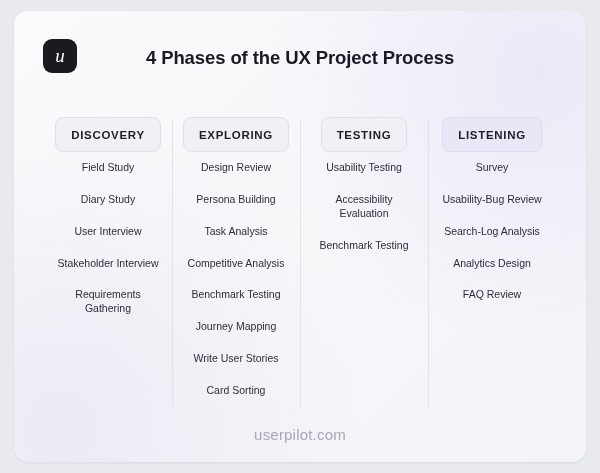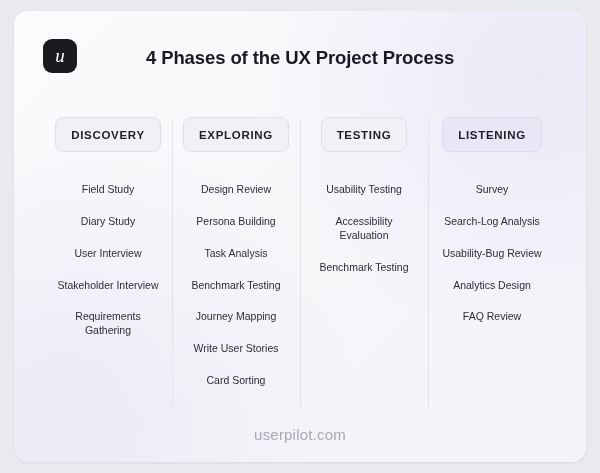--- a/index.html
+++ b/index.html
@@ -89,21 +89,21 @@
     font-weight: bold;
     letter-spacing: 0.7px;
     color: #1d1e28;
     text-align: center;
   }
   .chip-listening {
     background: #e9e7f6;
     border-color: #ddd9f0;
   }
   .items {
-    margin-top: 31px;
+    margin-top: 9px;
   }
   .item {
     text-align: center;
     font-size: 10.5px;
     color: #2c2d38;
     line-height: 1.32;
     margin-bottom: 18px;
     padding: 0 6px;
   }
   .footer {
@@ -138,42 +138,43 @@
         <div class="item">Requirements Gathering</div>
       </div>
     </div>
 
     <div class="col">
       <div class="phase-chip">EXPLORING</div>
       <div class="items">
         <div class="item">Design Review</div>
         <div class="item">Persona Building</div>
         <div class="item">Task Analysis</div>
+        <div class="item">Competitive Analysis</div>
         <div class="item">Benchmark Testing</div>
         <div class="item">Journey Mapping</div>
         <div class="item">Write User Stories</div>
         <div class="item">Card Sorting</div>
       </div>
     </div>
 
     <div class="col">
       <div class="phase-chip">TESTING</div>
       <div class="items">
         <div class="item">Usability Testing</div>
         <div class="item">Accessibility Evaluation</div>
         <div class="item">Benchmark Testing</div>
       </div>
     </div>
 
     <div class="col">
       <div class="phase-chip chip-listening">LISTENING</div>
       <div class="items">
         <div class="item">Survey</div>
+        <div class="item">Usability-Bug Review</div>
         <div class="item">Search-Log Analysis</div>
-        <div class="item">Usability-Bug Review</div>
         <div class="item">Analytics Design</div>
         <div class="item">FAQ Review</div>
       </div>
     </div>
 
   </div>
 
   <div class="footer">userpilot.com</div>
 
 </div>

